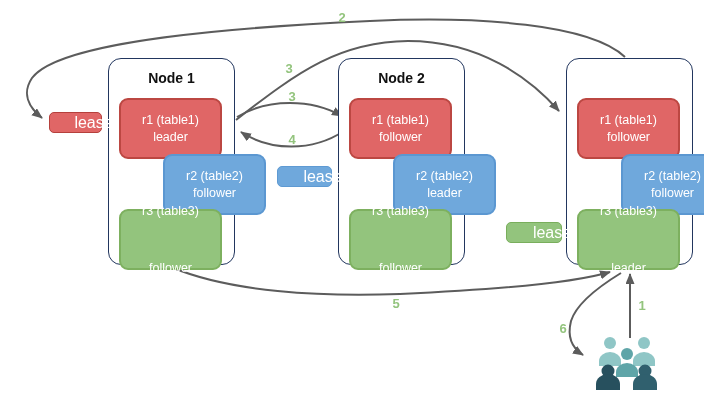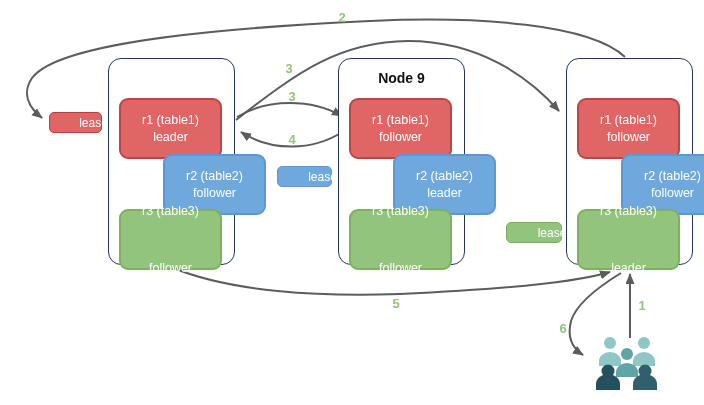--- a/index.html
+++ b/index.html
@@ -21,21 +21,21 @@
     border-radius:9px;display:flex;flex-direction:column;align-items:center;
     justify-content:center;color:#ffffff;font-size:12.5px;line-height:1.3;
     text-align:center;
   }
   .replica.red{background:#E06666;border:2px solid #BC4742;}
   .replica.blue{background:#6FA8DC;border:2px solid #5B97D1;margin-left:44px;}
   .replica.green{background:#93C47D;border:2px solid #7DB05F;gap:40px;}
   .r1{top:39px;} .r2{top:95px;} .r3{top:150px;}
   .lease{
     position:absolute;box-sizing:border-box;height:21px;border-radius:5px;
-    color:#ffffff;font-size:12px;display:flex;align-items:center;
+    color:#ffffff;font-size:16px;display:flex;align-items:center;
     justify-content:center;z-index:2;padding-left:36px;
   }
   #lease-red{left:49px;top:112px;width:53px;background:#E06666;border:1.5px solid #B5403C;}
   #lease-blue{left:277px;top:166px;width:55px;background:#6FA8DC;border:1.5px solid #5E9AD3;}
   #lease-green{left:506px;top:222px;width:56px;background:#93C47D;border:1.5px solid #79AE5C;}
   .steplabel{
     position:absolute;color:#93C47D;font-weight:bold;font-size:13px;z-index:3;
     width:14px;text-align:center;
   }
   #step-2{left:335px;top:10px;}
@@ -82,36 +82,37 @@
         <path d="M596,390 v-6 a12,10 0 0 1 24,0 v6 z"></path>
       </g>
       <g fill="#30606E">
         <circle cx="645" cy="371" r="6.5"></circle>
         <path d="M633,390 v-6 a12,10 0 0 1 24,0 v6 z"></path>
       </g>
     </g>
   </svg>
 
   <div class="node" id="node1">
+    <div class="node-title">Node 1</div>
     <div class="replica red r1">
       <span>r1 (table1)</span>
       <span>leader</span>
     </div>
     <div class="replica blue r2">
       <span>r2 (table2)</span>
       <span>follower</span>
     </div>
     <div class="replica green r3">
       <span>r3 (table3)</span>
       <span>follower</span>
     </div>
   </div>
 
   <div class="node" id="node2">
-    <div class="node-title">Node 9</div>
+    <div class="node-title">Node 2</div>
     <div class="replica red r1">
       <span>r1 (table1)</span>
       <span>follower</span>
     </div>
     <div class="replica blue r2">
       <span>r2 (table2)</span>
       <span>leader</span>
     </div>
     <div class="replica green r3">
       <span>r3 (table3)</span>

